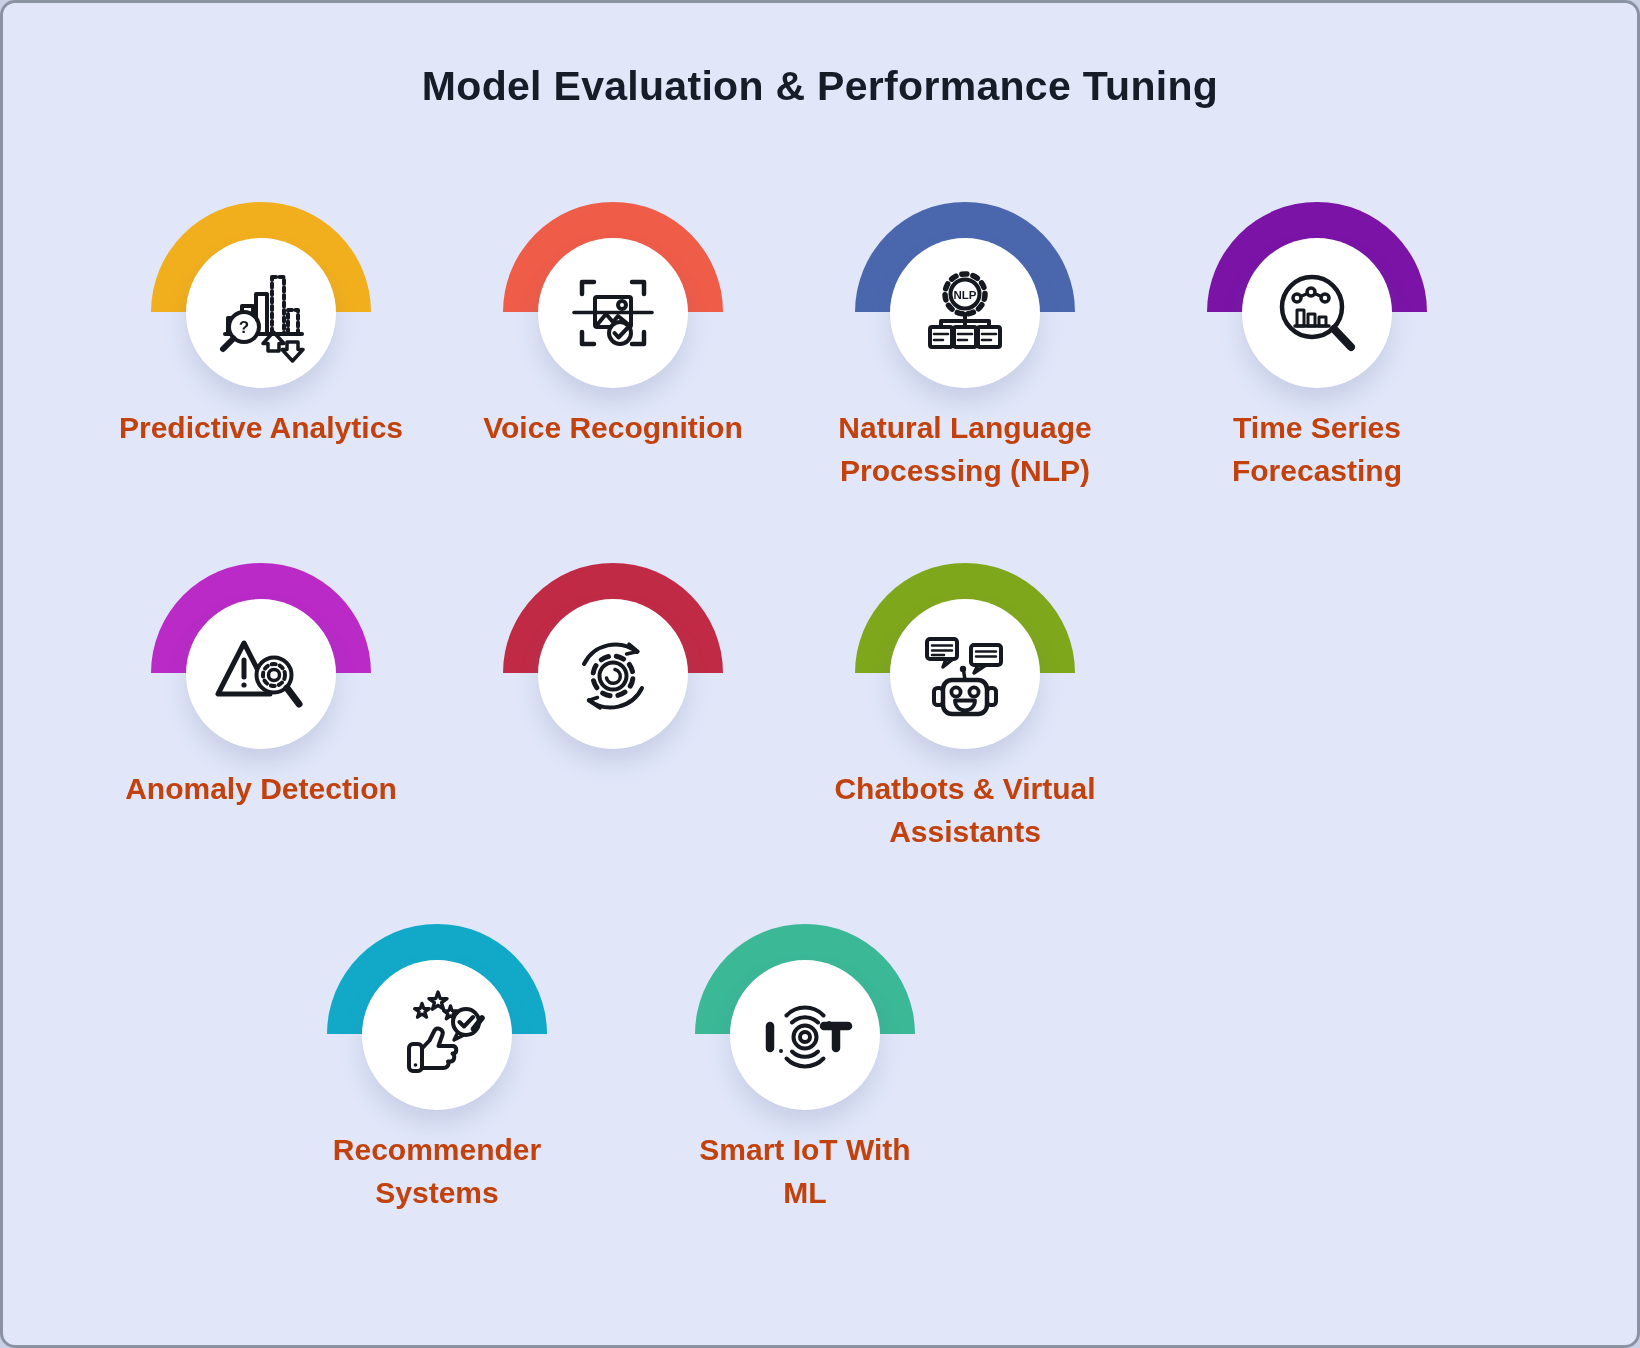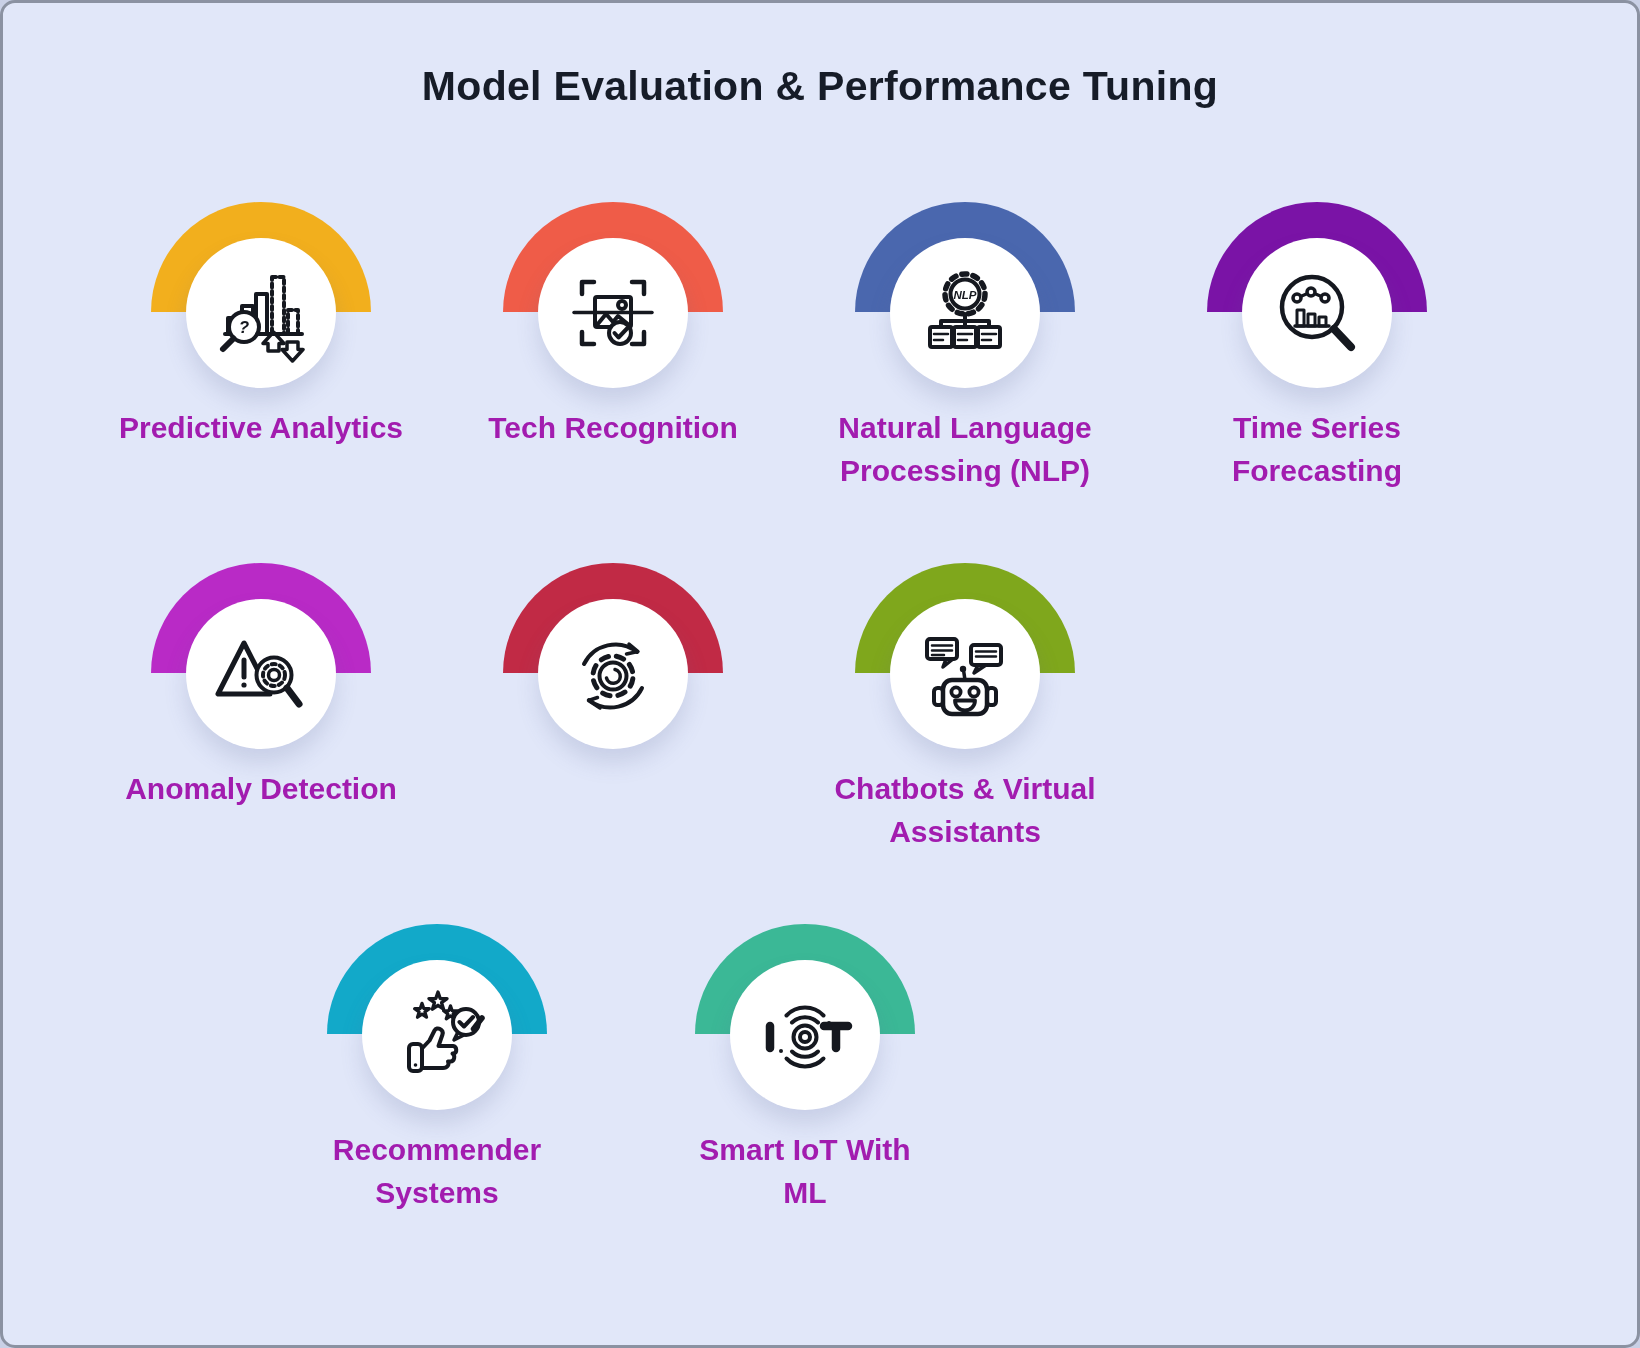--- a/index.html
+++ b/index.html
@@ -21,33 +21,33 @@
     font-size:41px;
     font-weight:bold;
     color:#161c28;
     letter-spacing:.3px;
   }
   .row{display:flex;height:361px;}
   .row-1{margin:92px 0 0 82px;}
   .row-2{margin-left:82px;}
   .row-3{margin-left:258px;gap:16px;}
   .item{width:352px;display:flex;flex-direction:column;align-items:center;}
-  .badge{position:relative;width:220px;height:186px;font-style:italic;}
+  .badge{position:relative;width:220px;height:186px;}
   .arch{width:220px;height:110px;border-radius:110px 110px 0 0;}
   .circle{
     position:absolute;top:36px;left:35px;
     width:150px;height:150px;border-radius:50%;
     background:#ffffff;
     box-shadow:0 14px 22px rgba(90,100,150,.18);
     display:flex;align-items:center;justify-content:center;
   }
   .circle svg{width:100px;height:100px;}
   .label{
     margin-top:19px;
-    font-size:30px;font-weight:600;color:#a21caf;
+    font-size:30px;font-weight:600;color:#c2410c;
     text-align:center;line-height:1.42;
     white-space:pre-line;
   }
 </style>
 </head>
 <body>
 
 <div class="canvas" style="background: rgb(225, 231, 249);">
 
   <div class="title">Model Evaluation &amp; Performance Tuning</div>
@@ -87,21 +87,21 @@
             <path d="M31 81 H19 V69" stroke-width="4.5"></path>
             <rect x="32" y="34" width="36" height="30" rx="2"></rect>
             <circle cx="59" cy="42" r="4"></circle>
             <path d="M34 62 L43 51 L50 59 L55 53 L66 62"></path>
             <path d="M11 49.5 H89" stroke-width="3.5"></path>
             <circle cx="57" cy="70" r="11" fill="#fff"></circle>
             <path d="M51.5 70 l4 4.5 L64.5 65"></path>
           </svg>
         </div>
       </div>
-      <div class="label">Tech Recognition</div>
+      <div class="label">Voice Recognition</div>
     </div>
 
     <div class="item">
       <div class="badge">
         <div class="arch" style="background: rgb(74, 103, 174);"></div>
         <div class="circle">
           <svg viewBox="0 0 100 100" stroke="#15181f" stroke-width="4" fill="none" stroke-linecap="round" stroke-linejoin="round">
             <circle cx="50" cy="31" r="14.5"></circle>
             <circle cx="50" cy="31" r="20" stroke-width="5.5" stroke-dasharray="5.2 6.1"></circle>
             <text x="50" y="35.5" font-size="11.5" font-weight="bold" fill="#15181f" stroke="none" text-anchor="middle">NLP</text>

